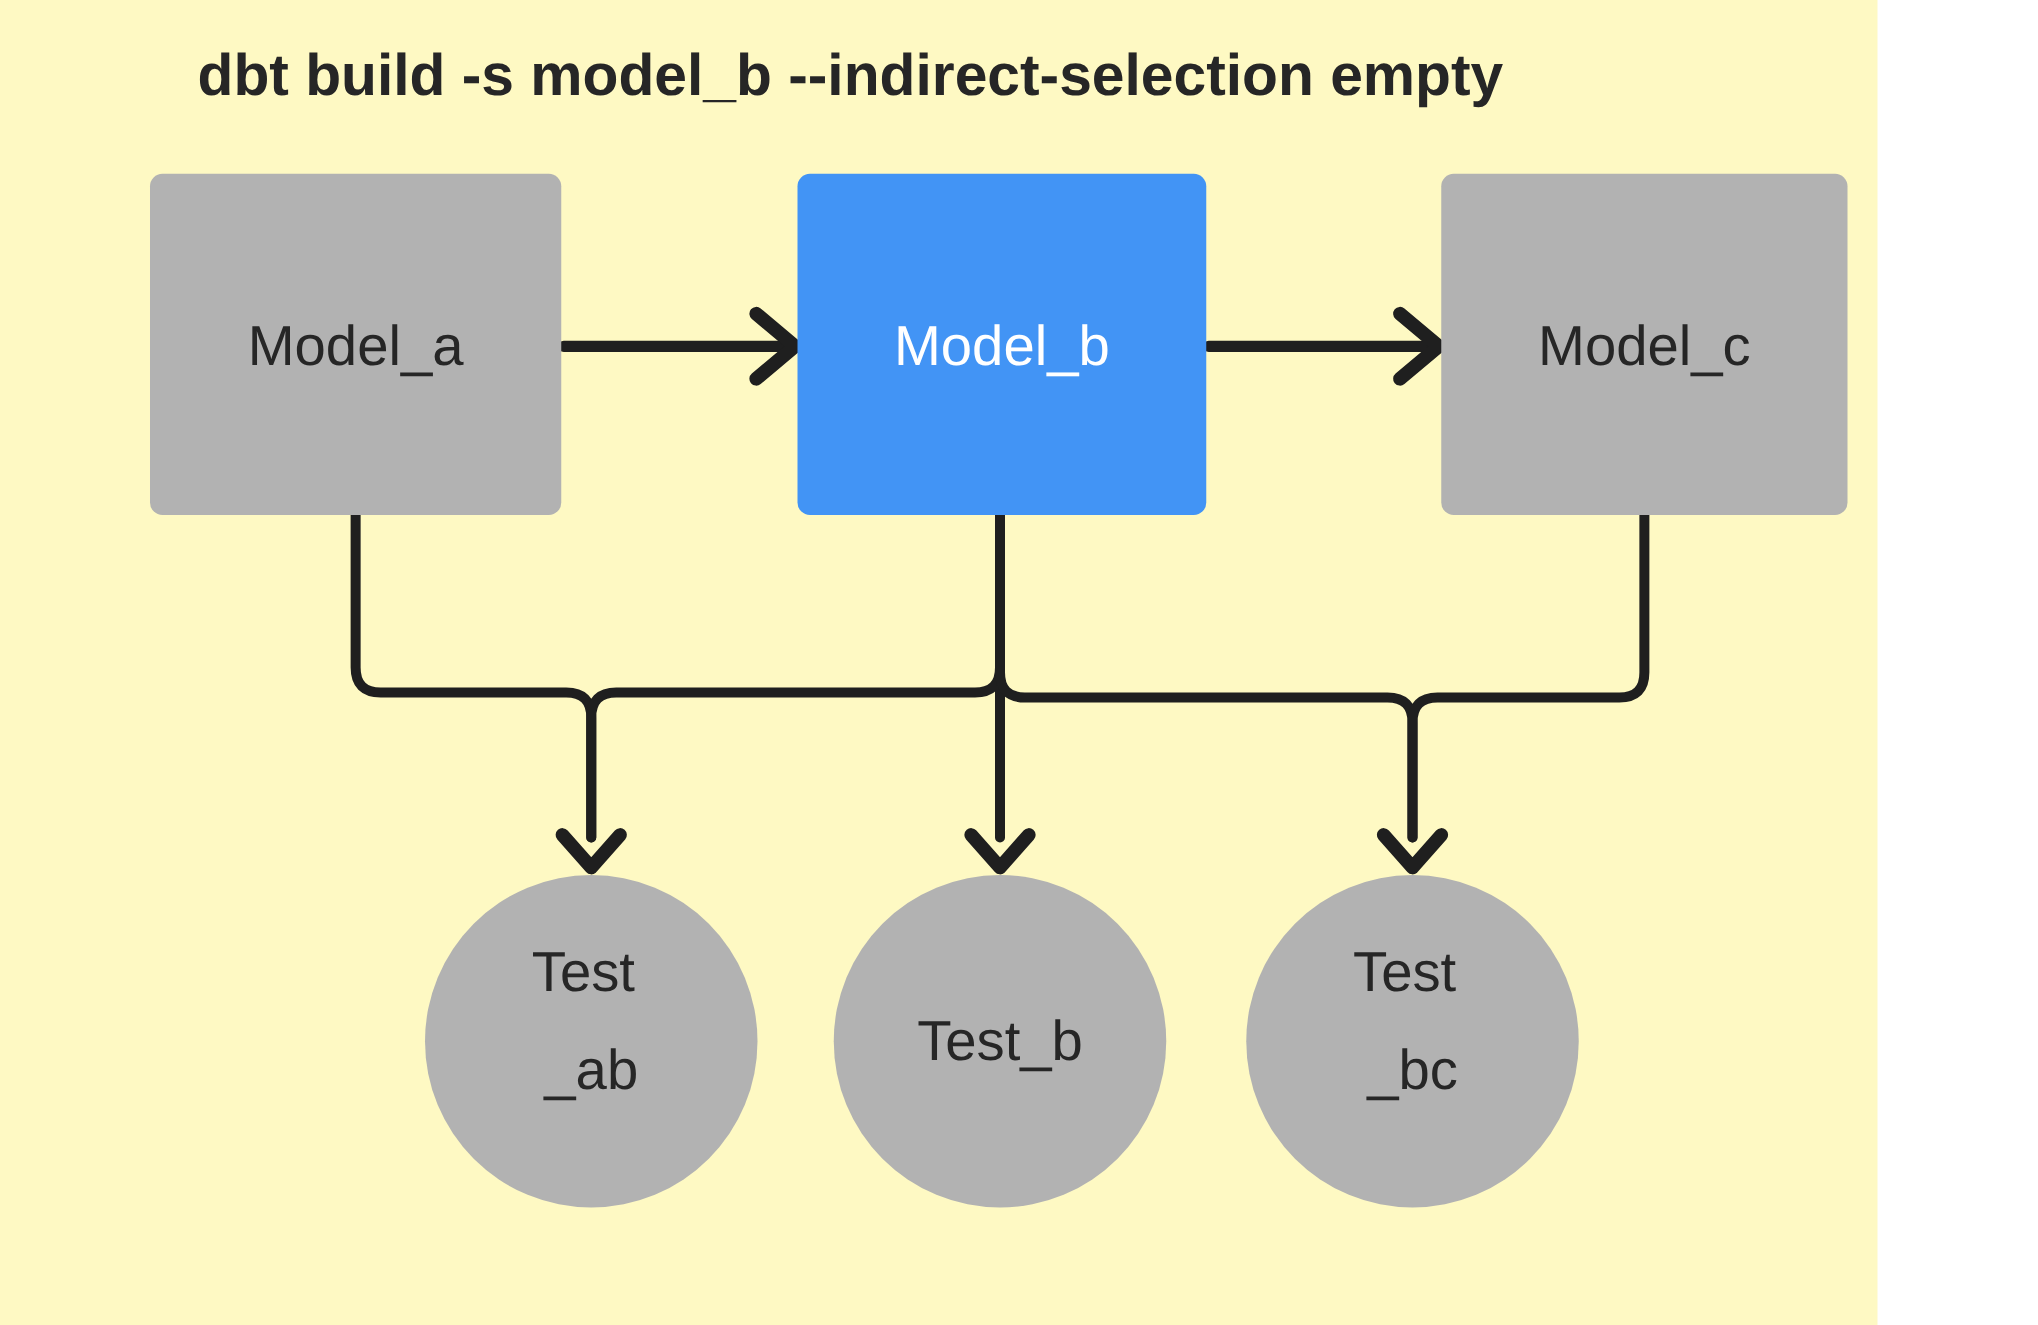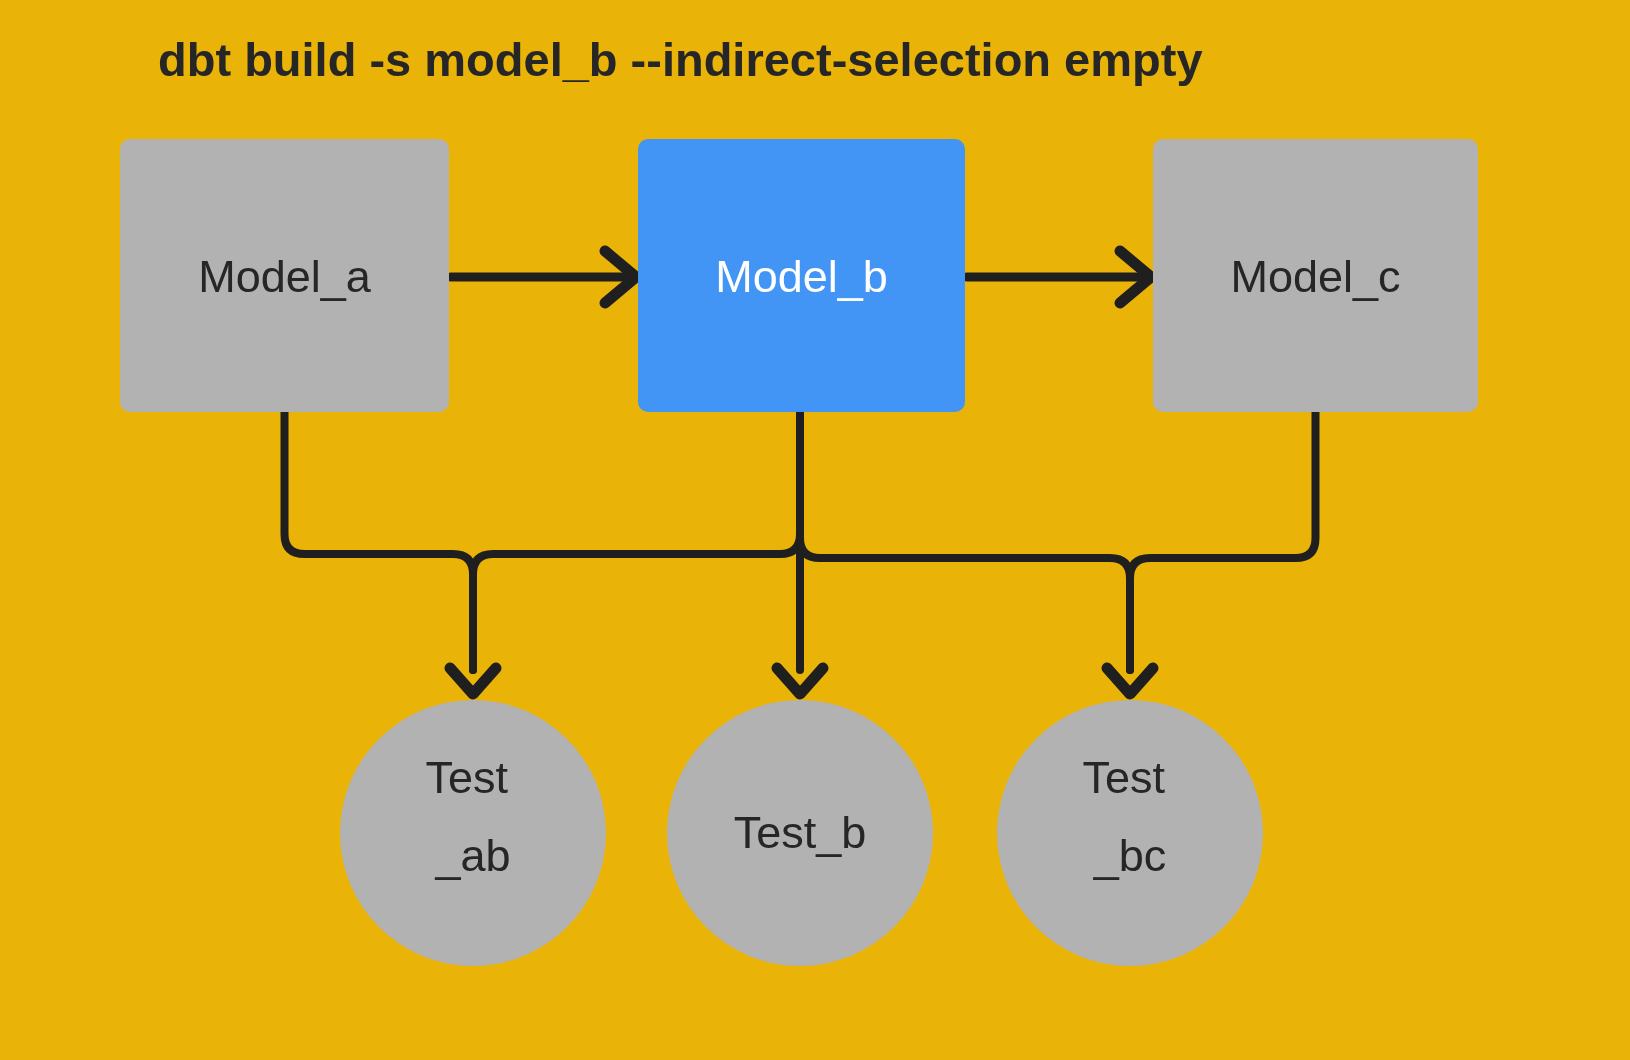--- a/index.html
+++ b/index.html
@@ -6,23 +6,23 @@
     margin: 0;
     padding: 0;
     background: #ffffff;
     width: 1630px;
     height: 1060px;
     overflow: hidden;
     font-family: "Liberation Sans", sans-serif;
   }
   .stage {
     position: relative;
-    width: 1630px;
+    width: 1502px;
     height: 1060px;
-    background: #eab308;
+    background: #fef9c3;
   }
   svg { display: block; }
   .title-text {
     font-size: 47px;
     font-weight: 600;
     letter-spacing: 0px;
   }
   .node-label {
     font-size: 45px;
     font-weight: 500;

